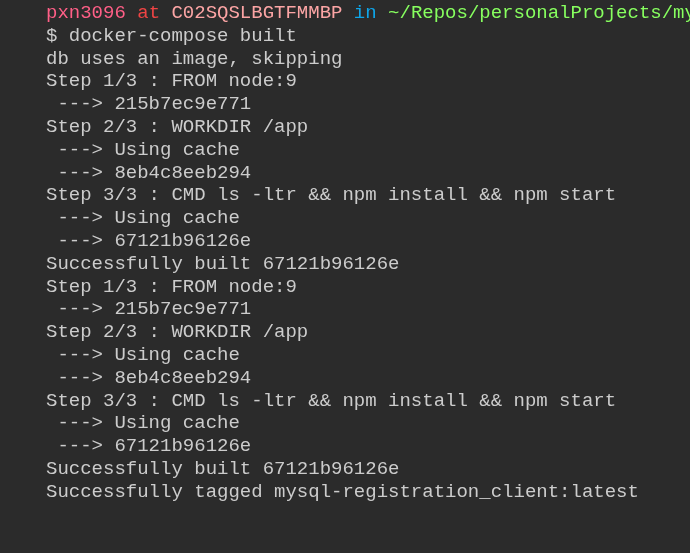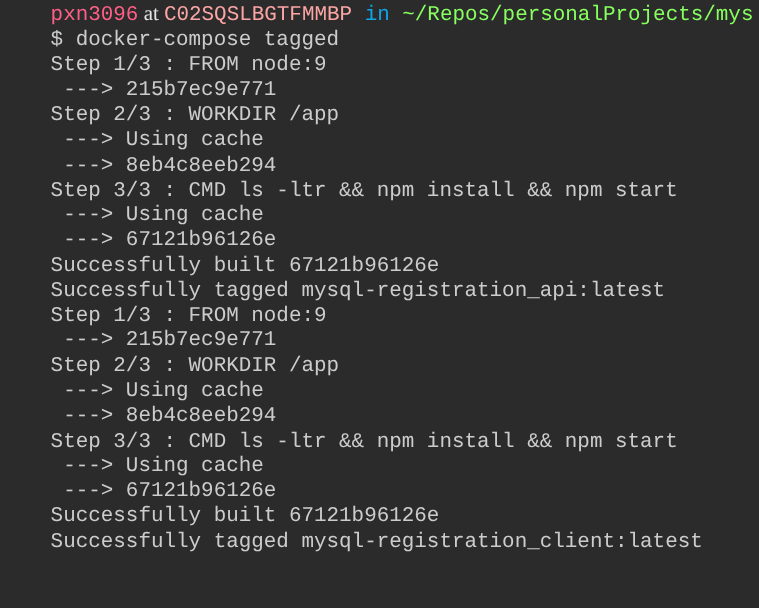--- a/index.html
+++ b/index.html
@@ -24,22 +24,21 @@
     }
     .prompt-line {
       padding-top: 2px;
       white-space: nowrap;
     }
     .user {
       color: #ff5f87;
       margin-top: 13px;
     }
     .at {
-      color: #e5e5e5;
-      font-family: Liberation Serif, serif;
+      color: #ef4444;
     }
     .host {
       color: #fca5a5;
     }
     .in {
       color: #0ea5e9;
     }
     .path {
       color: #87ff5f;
     }
@@ -48,31 +47,31 @@
       color: #cccccc;
     }
   </style>
 </head>
 <body>
 
 <div class="terminal">
   <div class="prompt-line">
     <span class="user">pxn3096</span><span class="at"> at </span><span class="host">C02SQSLBGTFMMBP</span><span class="in"> in </span><span class="path">~/Repos/personalProjects/mys</span>
   </div>
-  <div class="line">$ docker-compose tagged</div>
+  <div class="line">$ docker-compose built</div>
+  <div class="line">db uses an image, skipping</div>
   <div class="line">Step 1/3 : FROM node:9</div>
   <div class="line"> ---&gt; 215b7ec9e771</div>
   <div class="line">Step 2/3 : WORKDIR /app</div>
   <div class="line"> ---&gt; Using cache</div>
   <div class="line"> ---&gt; 8eb4c8eeb294</div>
   <div class="line">Step 3/3 : CMD ls -ltr &amp;&amp; npm install &amp;&amp; npm start</div>
   <div class="line"> ---&gt; Using cache</div>
   <div class="line"> ---&gt; 67121b96126e</div>
   <div class="line">Successfully built 67121b96126e</div>
-  <div class="line">Successfully tagged mysql-registration_api:latest</div>
   <div class="line">Step 1/3 : FROM node:9</div>
   <div class="line"> ---&gt; 215b7ec9e771</div>
   <div class="line">Step 2/3 : WORKDIR /app</div>
   <div class="line"> ---&gt; Using cache</div>
   <div class="line"> ---&gt; 8eb4c8eeb294</div>
   <div class="line">Step 3/3 : CMD ls -ltr &amp;&amp; npm install &amp;&amp; npm start</div>
   <div class="line"> ---&gt; Using cache</div>
   <div class="line"> ---&gt; 67121b96126e</div>
   <div class="line">Successfully built 67121b96126e</div>
   <div class="line">Successfully tagged mysql-registration_client:latest</div>

